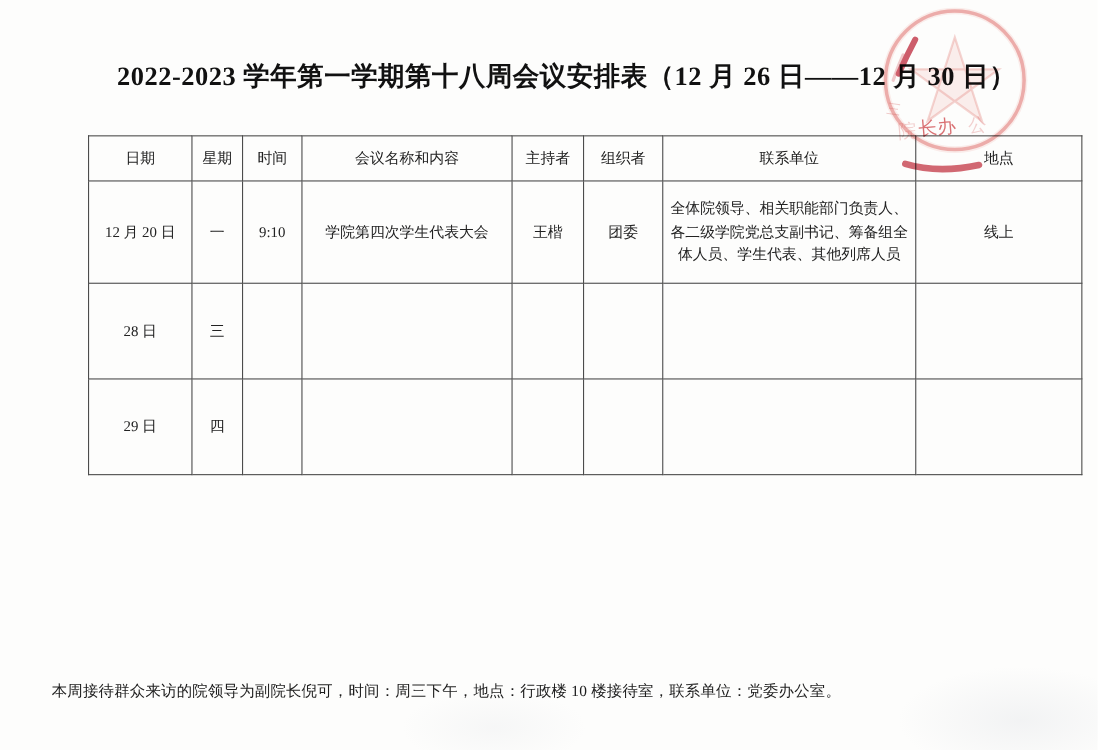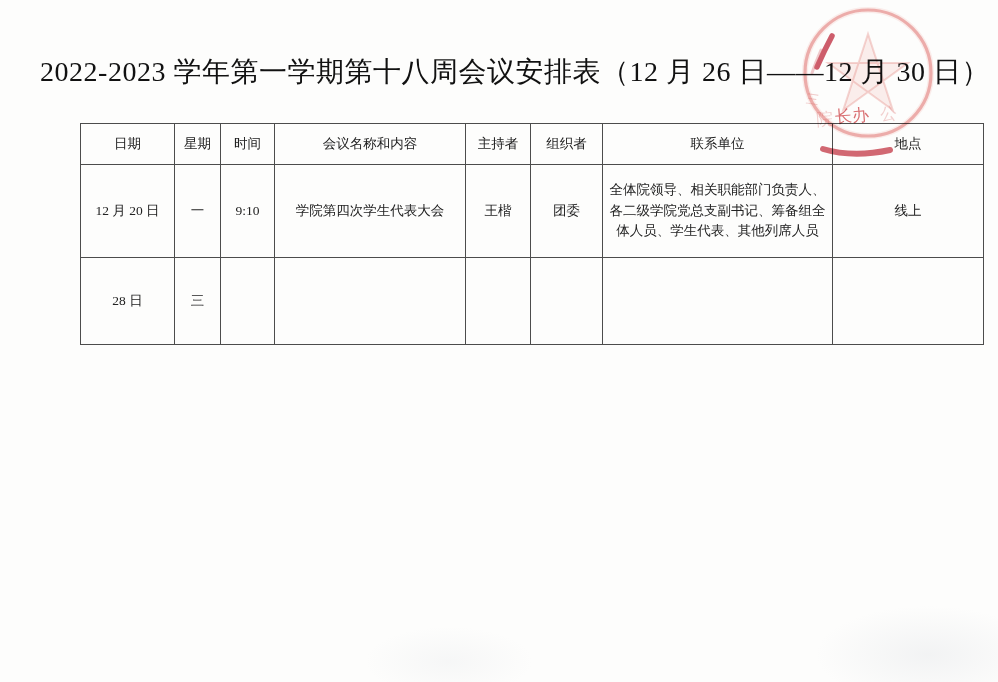--- a/index.html
+++ b/index.html
@@ -18,22 +18,22 @@
       radial-gradient(160px 70px at 93% 96%, rgba(185,190,200,0.16), transparent 70%),
       radial-gradient(120px 50px at 45% 97%, rgba(185,190,200,0.10), transparent 70%),
       #fdfdfc;
   }
   .doc-title {
     position: absolute;
     top: 53px;
     left: 0;
     width: 100%;
     text-align: center;
-    font-size: 28px;
-    font-weight: normal;
+    font-size: 24px;
+    font-weight: bold;
     letter-spacing: 0.5px;
     color: #111;
     padding-left: 32px;
   }
   table.schedule {
     position: absolute;
     left: 48px;
     top: 123px;
     width: 903px;
     border-collapse: collapse;
@@ -122,23 +122,34 @@
       <tr class="r2">
         <td class="date-short">28 日</td>
         <td>三</td>
         <td></td>
         <td></td>
         <td></td>
         <td></td>
         <td class="participants-cell"></td>
         <td></td>
       </tr>
+      <tr class="r3">
+        <td class="date-short">29 日</td>
+        <td>四</td>
+        <td></td>
+        <td></td>
+        <td></td>
+        <td></td>
+        <td class="participants-cell"></td>
+        <td></td>
+      </tr>
     </tbody>
   </table>
 
+  <p class="footer-note">本周接待群众来访的院领导为副院长倪可，时间：周三下午，地点：行政楼 10 楼接待室，联系单位：党委办公室。</p>
 
   <div class="stamp">
     <svg width="148" height="158" viewBox="0 0 148 158" xmlns="http://www.w3.org/2000/svg">
 
       <circle cx="70" cy="70" r="63" fill="none" stroke="#e0716d" stroke-width="3.2" opacity="0.55"></circle>
       <circle cx="70" cy="70" r="63" fill="none" stroke="#eda09c" stroke-width="6" opacity="0.18"></circle>
 
       <path d="M70,31 L45.3,107 L109.9,60 L30.1,60 L94.7,107 Z" fill="rgba(232,140,138,0.14)" stroke="rgba(226,118,114,0.30)" stroke-width="2"></path>
 
       <path d="M19,64 Q26,48 34,33" fill="none" stroke="#c43a4c" stroke-width="5.5" stroke-linecap="round" opacity="0.82"></path>

